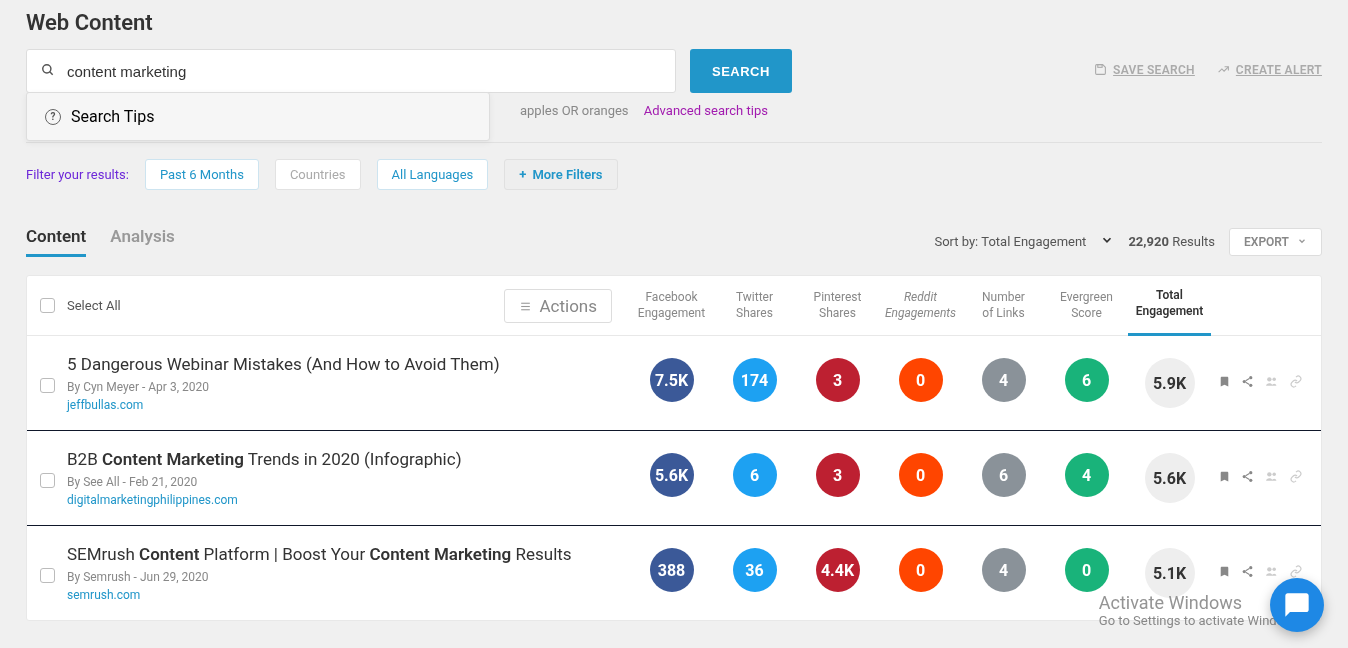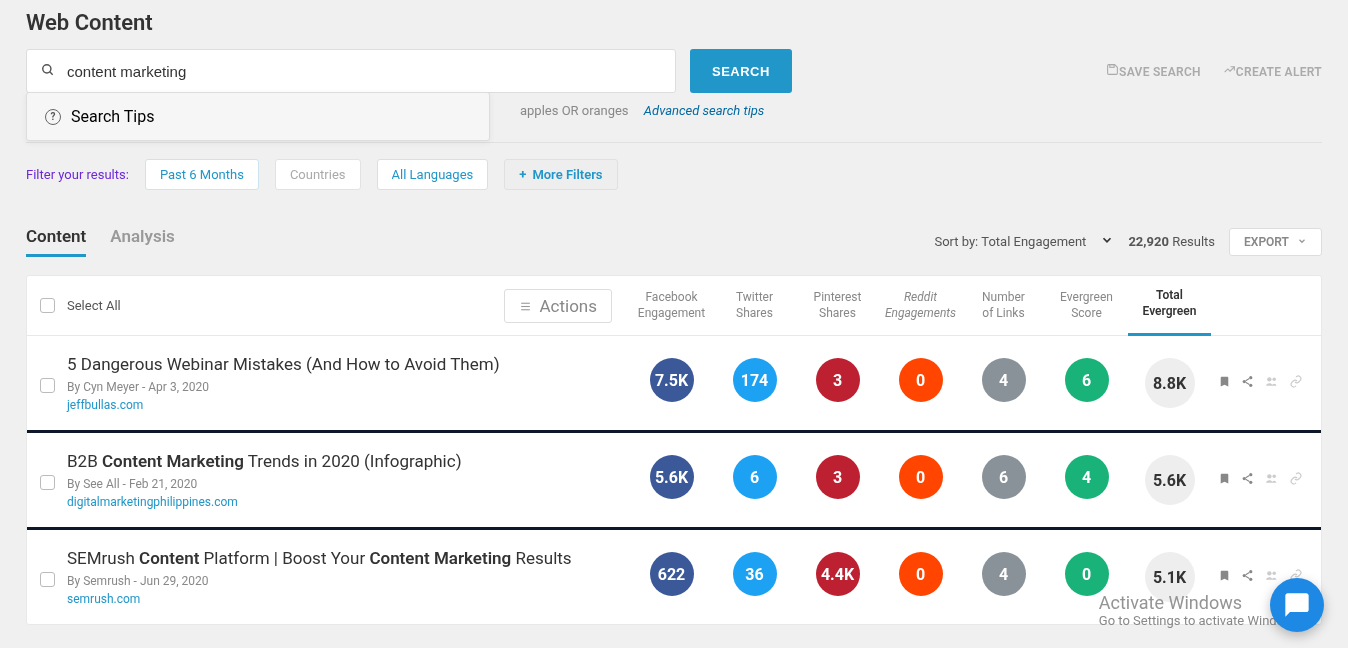--- a/index.html
+++ b/index.html
@@ -4,46 +4,46 @@
 <style>
 * { margin: 0; padding: 0; box-sizing: border-box; }
 body { font-family: -apple-system, BlinkMacSystemFont, "Segoe UI", Roboto, sans-serif; background: #f0f0f0; width: 1348px; height: 648px; overflow: hidden; position: relative; }
 .page { padding: 0 26px; }
 .page-title { font-size: 22px; font-weight: 600; color: #333; padding: 10px 0 14px; }
 .search-row { display: flex; gap: 14px; align-items: center; }
 .search-box { position: relative; width: 650px; height: 44px; background: #fff; border: 1px solid #ddd; border-radius: 3px; display: flex; align-items: center; padding: 0 14px; }
 .search-box input { border: none; outline: none; font-size: 15px; color: #333; flex: 1; margin-left: 12px; background: transparent; }
 .search-btn { background: #2196c9; color: #fff; border: none; height: 44px; padding: 0 22px; font-size: 13px; font-weight: 700; letter-spacing: 0.5px; border-radius: 3px; cursor: pointer; }
 .top-actions { margin-left: auto; display: flex; gap: 22px; color: #aaa; font-size: 12px; font-weight: 600; letter-spacing: 0.3px; }
-.top-actions .act { display: flex; align-items: flex-end; cursor: pointer; }
+.top-actions .act { display: flex; align-items: flex-start; gap: 6px; cursor: pointer; text-decoration: underline; }
 .tips-popover { position: absolute; top: 92px; left: 26px; width: 464px; background: #f6f6f6; border: 1px solid #ddd; border-radius: 3px; padding: 14px 18px; display: flex; align-items: center; gap: 10px; z-index: 5; box-shadow: 0 2px 6px rgba(0,0,0,0.06); }
 .tips-popover .q { width: 16px; height: 16px; border: 1.5px solid #666; border-radius: 50%; display: flex; align-items: center; justify-content: center; font-size: 10px; color: #555; font-weight: 700; }
 .hint-row { color: #888; font-size: 13px; display: flex; gap: 6px; padding: 10px 0 0 494px; }
-.hint-row a { color: #0369a1; text-decoration: none; font-style: italic; }
+.hint-row a { color: #a21caf; text-decoration: none; }
 .divider { height: 1px; background: #e0e0e0; margin: 24px 0 16px; }
 .filter-row { display: flex; align-items: center; gap: 16px; font-size: 13px; }
 .filter-row .lbl { color: #6d28d9; }
 .pill { border: 1px solid #cde4f0; color: #2196c9; background: #fff; padding: 7px 14px; border-radius: 3px; font-size: 13px; cursor: pointer; }
 .pill.muted { color: #aaa; border-color: #e2e2e2; }
 .pill.gray { background: #eee; color: #2196c9; border-color: #e0e0e0; display: flex; align-items: center; gap: 6px; font-weight: 600; }
 .tabs-row { display: flex; align-items: center; margin-top: 36px; }
 .tabs { display: flex; gap: 24px; font-size: 17px; font-weight: 600; }
 .tab { color: #999; cursor: pointer; padding-bottom: 8px; }
 .tab.active { color: #333; border-bottom: 3px solid #2196c9; }
 .tabs-right { margin-left: auto; display: flex; align-items: center; gap: 14px; font-size: 13px; color: #555; }
 .export-btn { border: 1px solid #ddd; background: #fff; padding: 6px 14px; border-radius: 3px; color: #888; font-size: 12px; font-weight: 600; display: flex; align-items: center; gap: 8px; cursor: pointer; }
 .table { background: #fff; margin-top: 18px; border: 1px solid #e8e8e8; border-radius: 3px; }
 .thead { display: flex; align-items: center; height: 60px; border-bottom: 1px solid #e8e8e8; font-size: 12px; color: #888; }
 .thead .cb { width: 40px; display: flex; justify-content: center; }
 .thead .sel { width: 70px; color: #555; font-size: 13px; }
 .thead .spacer { flex: 1; }
 .thead .actions { border: 1px solid #ddd; background: #fff; color: #888; padding: 6px 14px; border-radius: 3px; font-size: 17px; display: flex; align-items: center; gap: 7px; cursor: pointer; margin-right: 18px; }
 .thead .col { width: 83px; text-align: center; line-height: 1.3; }
 .thead .col.active { color: #333; font-weight: 600; border-bottom: 3px solid #2196c9; height: 60px; display:flex; align-items:center; justify-content:center; }
-.row { display: flex; align-items: center; border-bottom: 3px solid #0f172a; padding: 18px 0; }
+.row { display: flex; align-items: center; border-bottom: 1px solid #0f172a; padding: 18px 0; }
 .row:last-child { border-bottom: none; }
 .row .cb { width: 40px; display: flex; justify-content: center; align-items: flex-start; padding-top: 4px; }
 .row .content { flex: 1; padding-right: 20px; }
 .row .title { font-size: 17px; color: #333; margin-bottom: 6px; }
 .row .title b { font-weight: 600; }
 .row .meta { font-size: 12px; color: #888; margin-bottom: 4px; }
 .row .domain { font-size: 12px; color: #2196c9; }
 .metrics { display: flex; }
 .metric { width: 83px; display: flex; justify-content: center; }
 .bubble { width: 44px; height: 44px; border-radius: 50%; display: flex; align-items: center; justify-content: center; color: #fff; font-size: 16px; font-weight: 700; }
@@ -167,21 +167,21 @@
 Shares</div>
       <div class="col" style="white-space:pre-line;">Pinterest
 Shares</div>
       <div class="col" style="white-space:pre-line;font-style:italic;">Reddit
 Engagements</div>
       <div class="col" style="white-space:pre-line;">Number
 of Links</div>
       <div class="col" style="white-space:pre-line;">Evergreen
 Score</div>
       <div class="col active" style="white-space:pre-line;">Total
-Evergreen</div>
+Engagement</div>
       <div style="width:110px;"></div>
     </div>
     <div id="rows">
         <div class="row">
     <div class="cb">
             <div class="chk"></div>
           </div>
     <div class="content">
       <div class="title">5 Dangerous Webinar Mistakes (And How to Avoid Them)</div>
       <div class="meta">By Cyn Meyer - Apr 3, 2020</div>
@@ -200,21 +200,21 @@
       <div class="metric">
               <div class="bubble rd">0</div>
             </div>
       <div class="metric">
               <div class="bubble links">4</div>
             </div>
       <div class="metric">
               <div class="bubble ever">6</div>
             </div>
       <div class="metric">
-              <div class="bubble total">8.8K</div>
+              <div class="bubble total">5.9K</div>
             </div>
     </div>
     <div class="row-actions">
       <span><svg width="13" height="13" viewBox="0 0 24 24" fill="#888">
                 <path d="M17 3H7c-1.1 0-2 .9-2 2v16l7-3 7 3V5c0-1.1-.9-2-2-2z"></path>
               </svg></span>
       <span><svg width="13" height="13" viewBox="0 0 24 24" fill="#888">
                 <circle cx="18" cy="5" r="3"></circle>
                 <circle cx="6" cy="12" r="3"></circle>
                 <circle cx="18" cy="19" r="3"></circle>
@@ -288,21 +288,21 @@
     <div class="cb">
             <div class="chk"></div>
           </div>
     <div class="content">
       <div class="title">SEMrush <b>Content</b> Platform | Boost Your <b>Content Marketing</b> Results</div>
       <div class="meta">By Semrush - Jun 29, 2020</div>
       <div class="domain">semrush.com</div>
     </div>
     <div class="metrics">
       <div class="metric">
-              <div class="bubble fb">622</div>
+              <div class="bubble fb">388</div>
             </div>
       <div class="metric">
               <div class="bubble tw">36</div>
             </div>
       <div class="metric">
               <div class="bubble pin">4.4K</div>
             </div>
       <div class="metric">
               <div class="bubble rd">0</div>
             </div>

